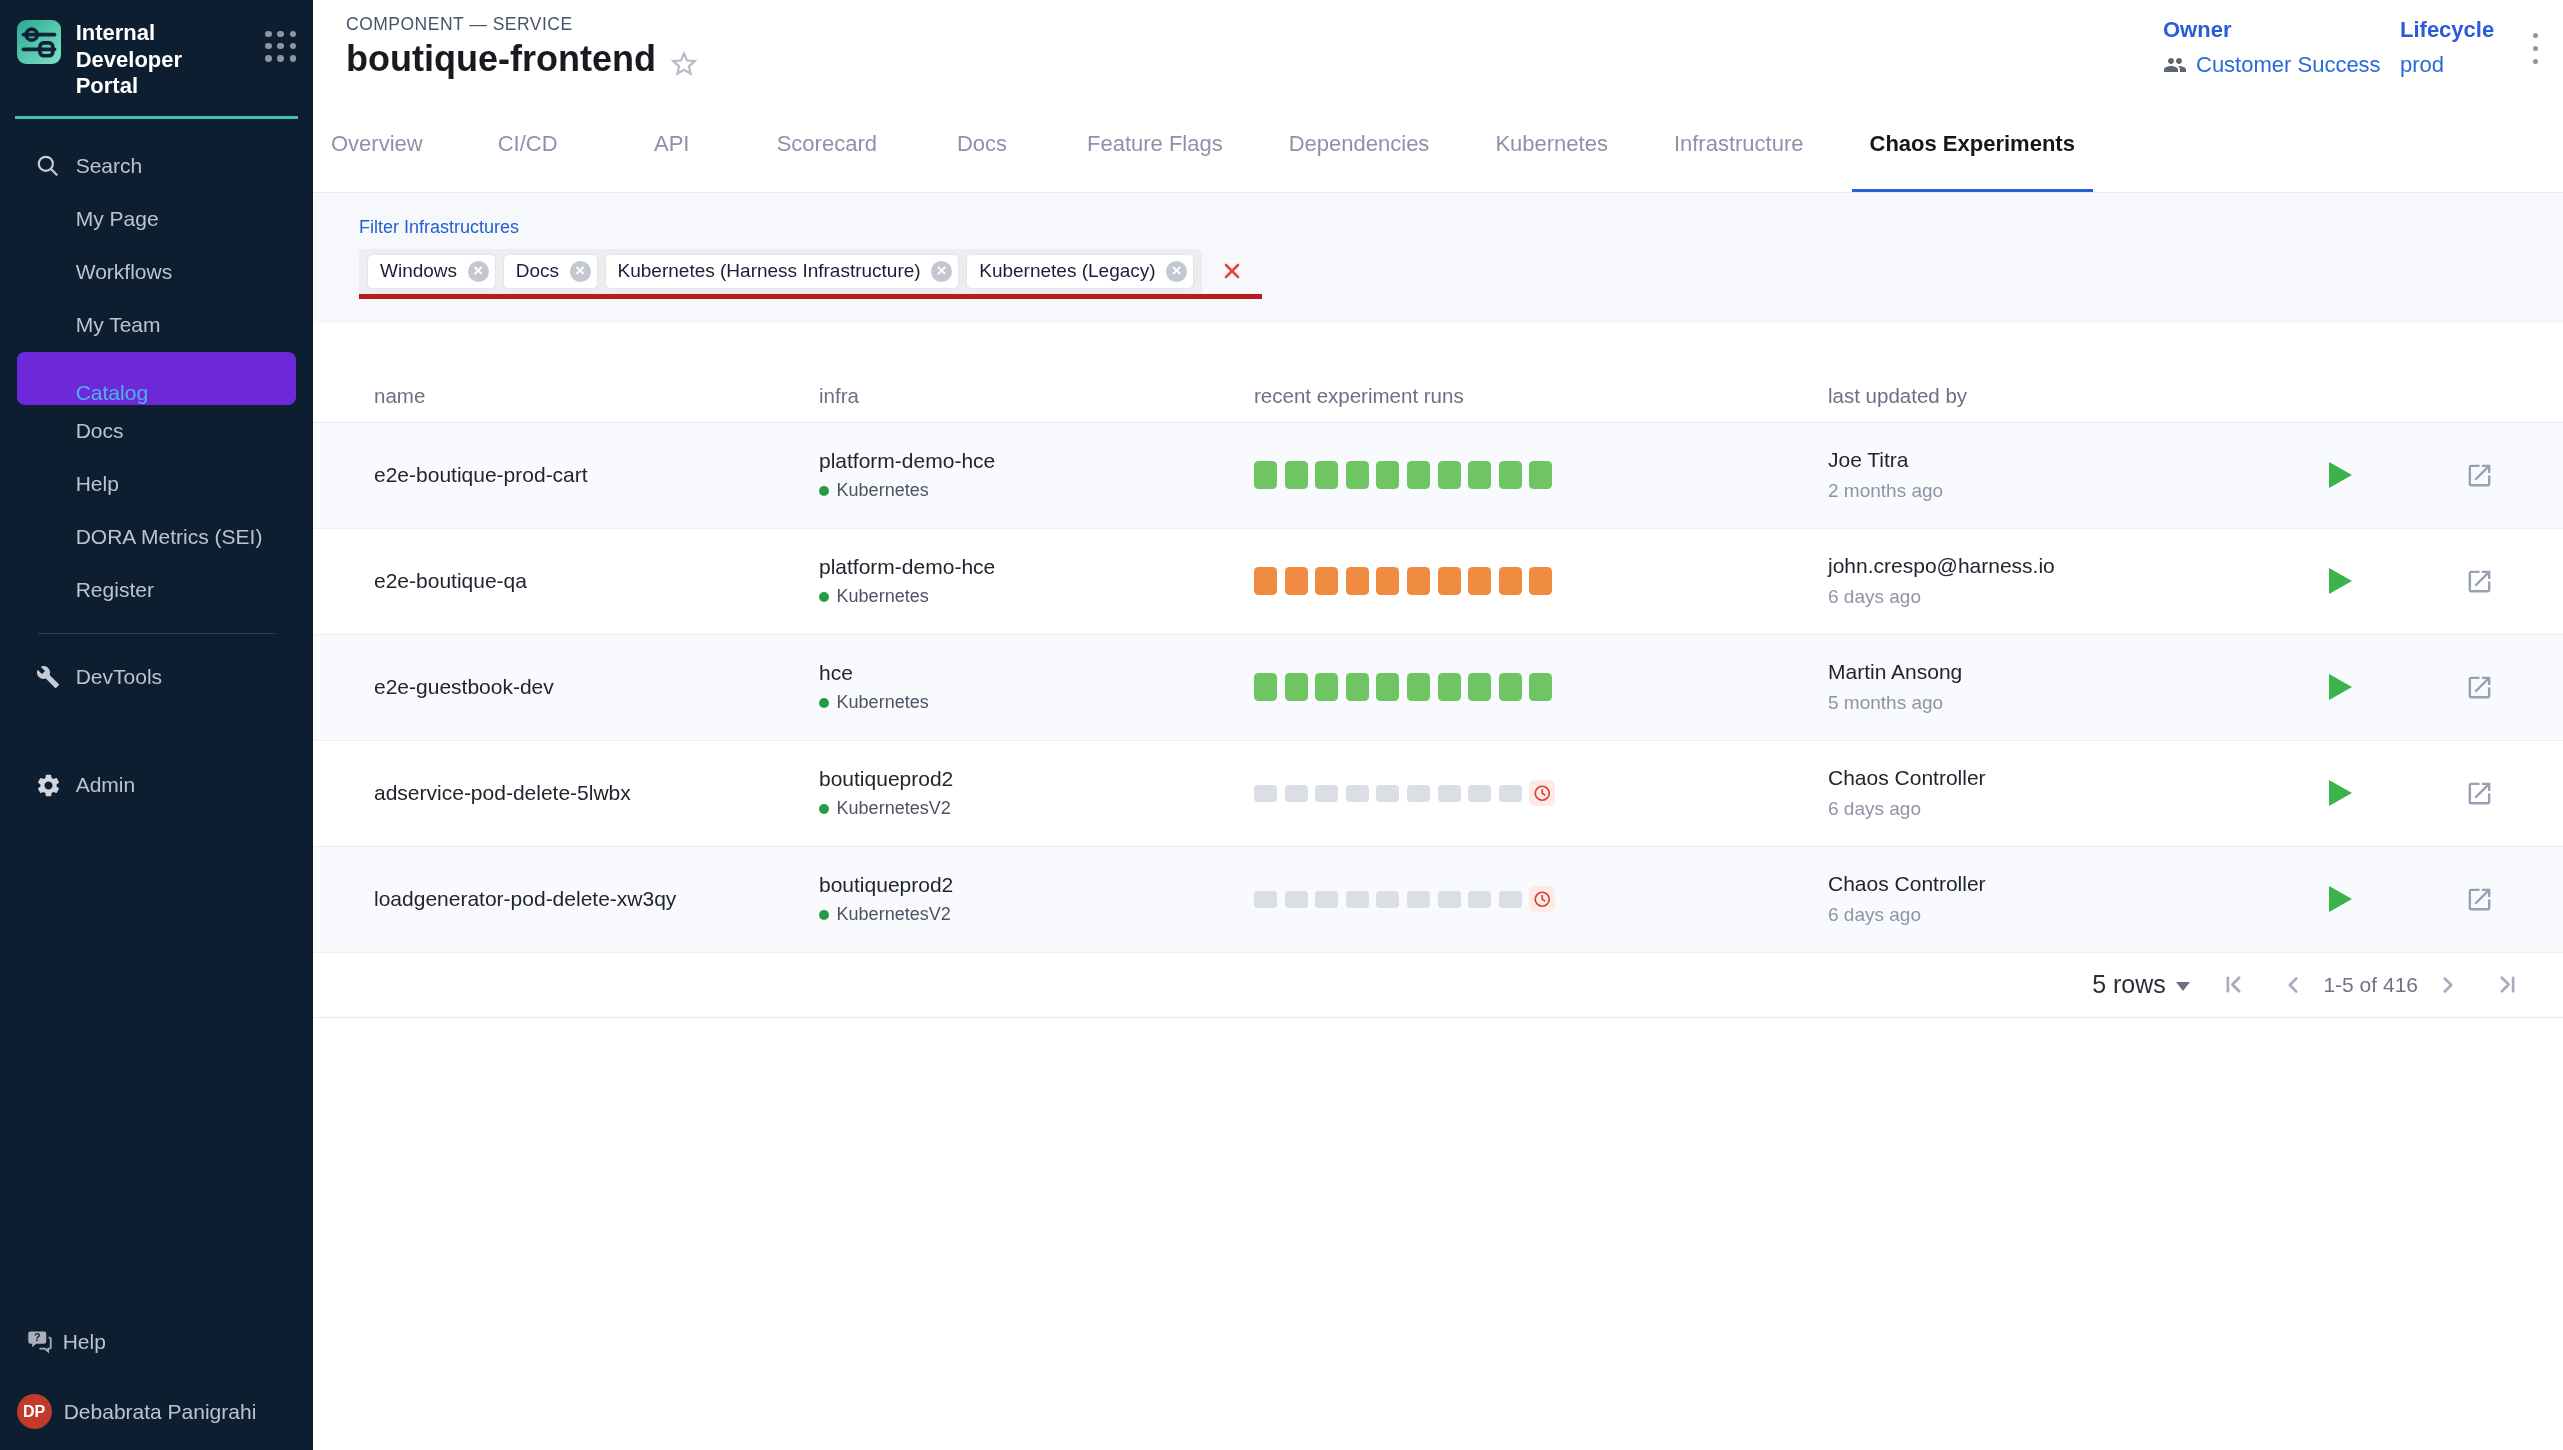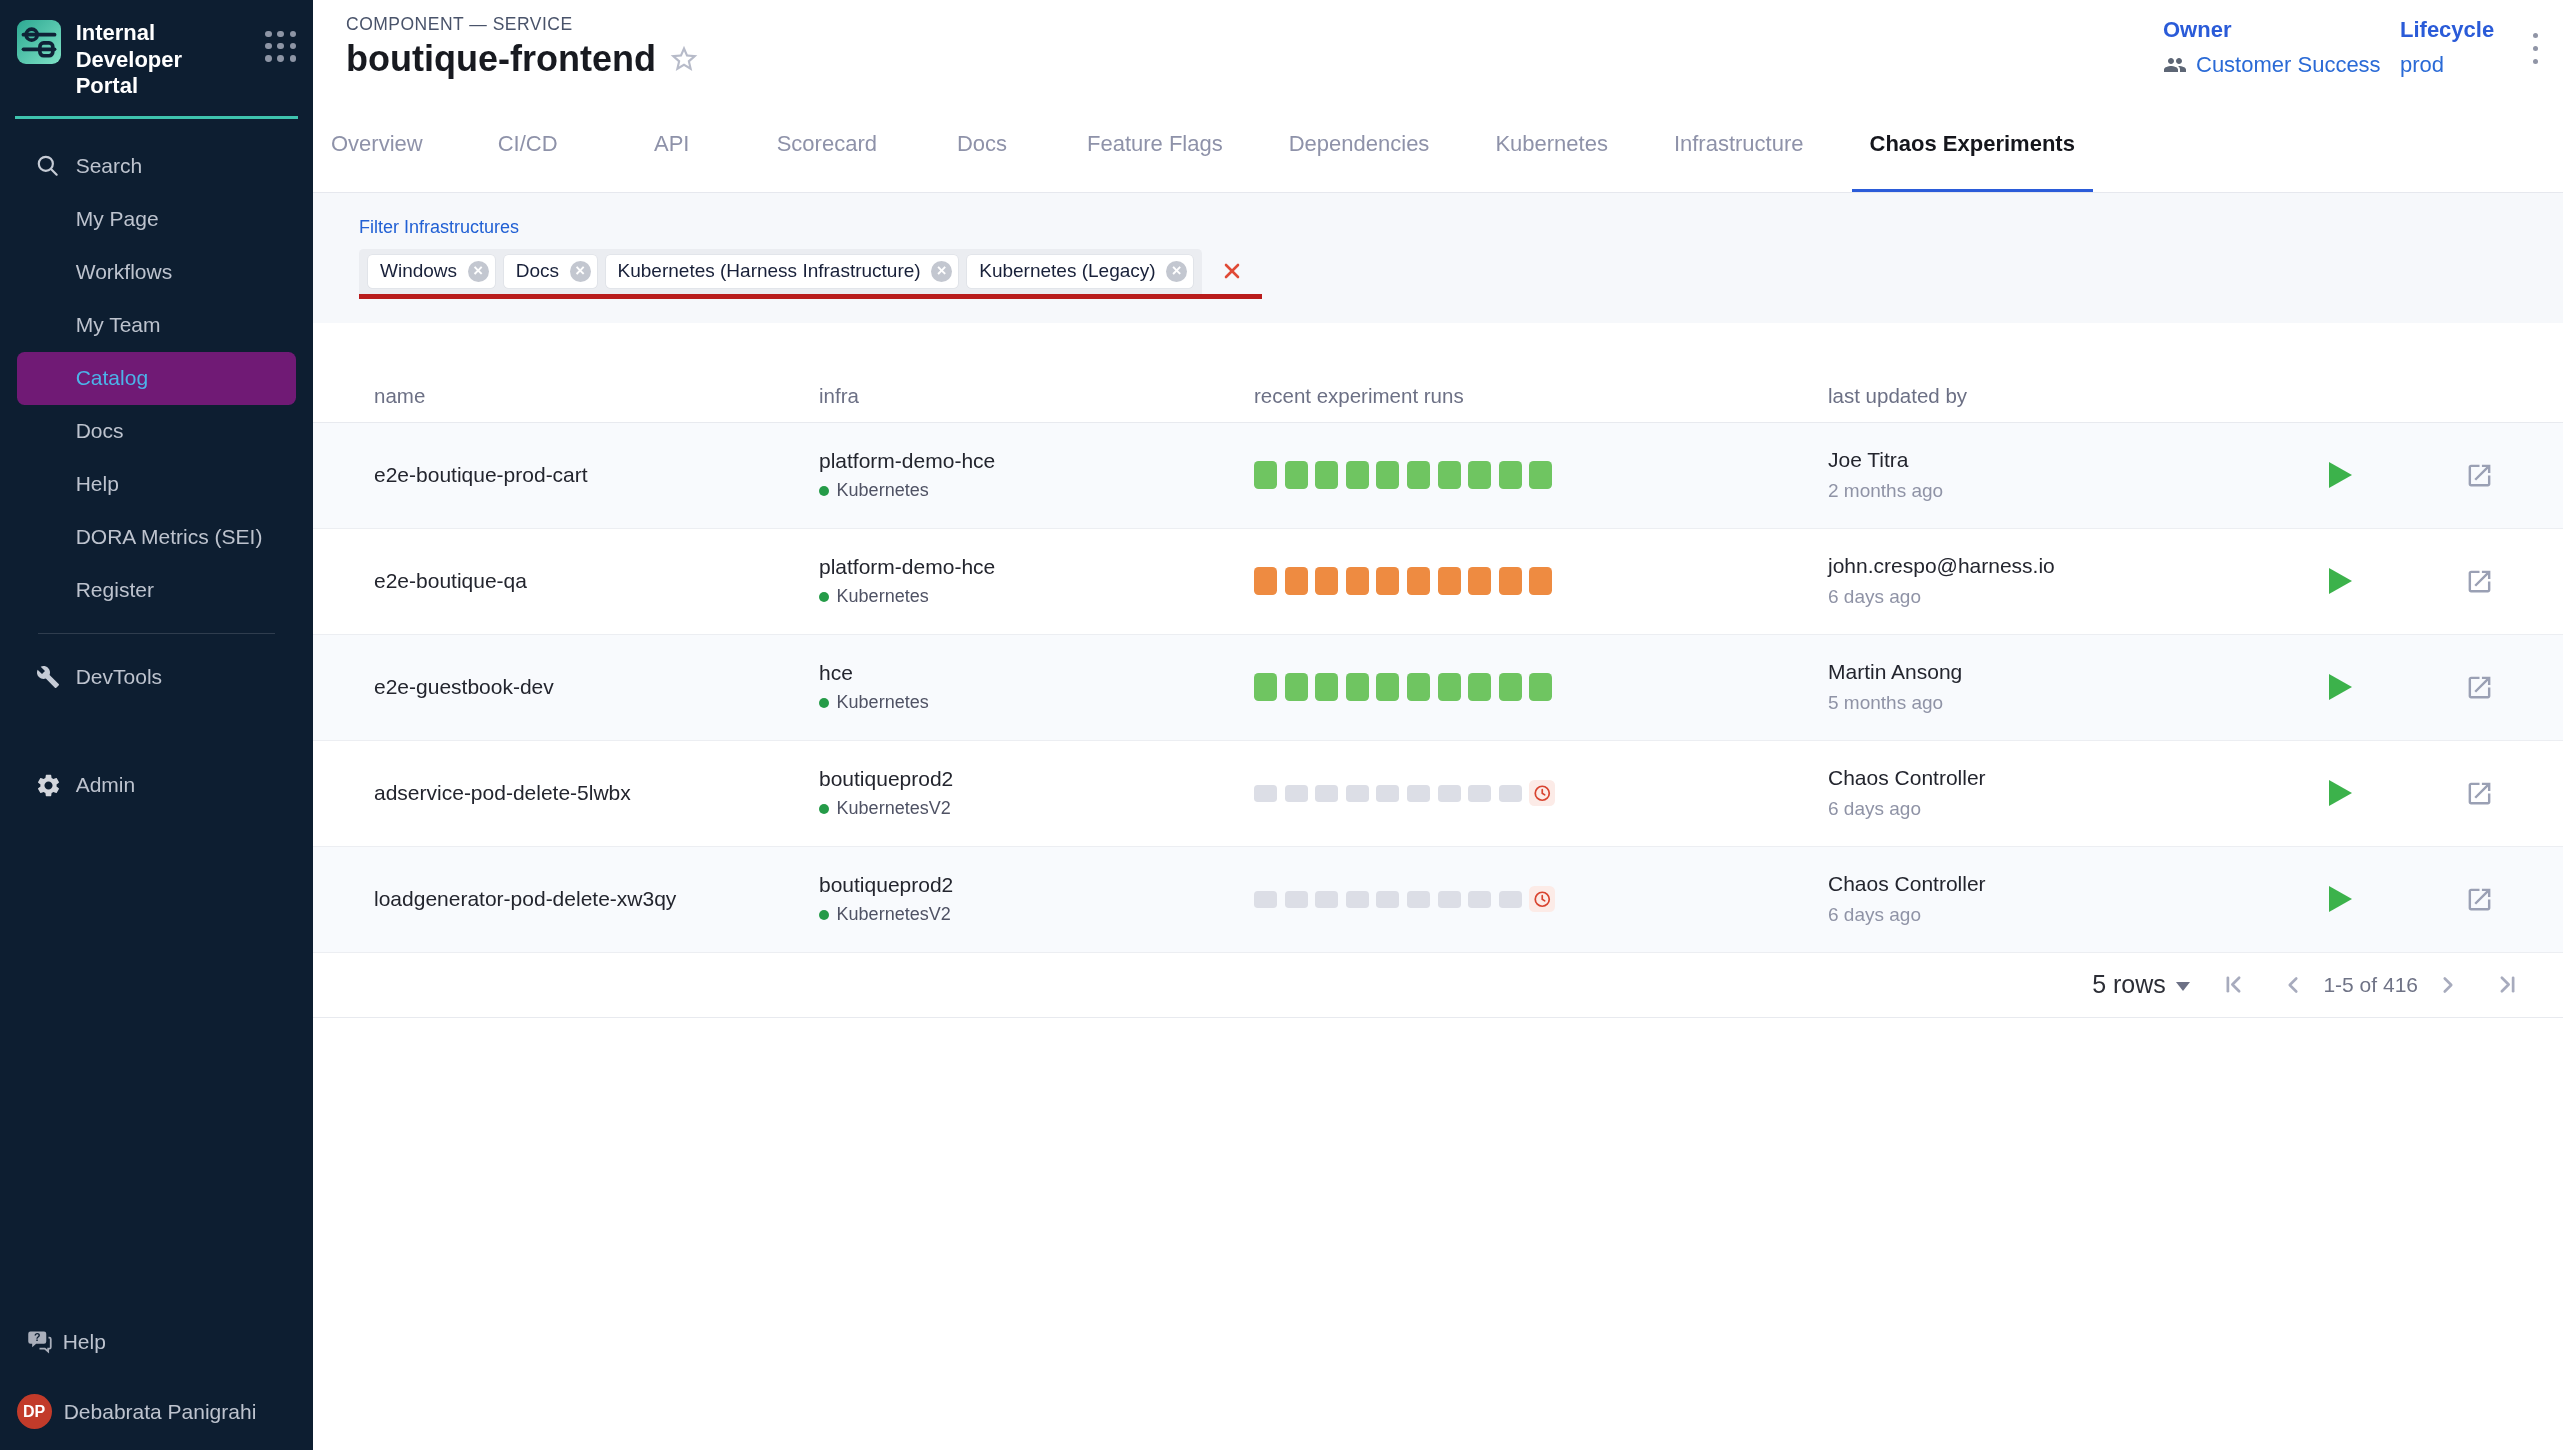--- a/index.html
+++ b/index.html
@@ -14,36 +14,36 @@
            background:linear-gradient(135deg,#2ca892,#7fe2c6);
            display:flex;align-items:center;justify-content:center;}
   .sb-title{margin-left:15px;color:#fff;font-size:22px;font-weight:700;line-height:26.6px;width:164px;}
   .sb-grid{margin-left:auto;margin-top:10.6px;display:grid;grid-template-columns:repeat(3,6.8px);gap:5.3px;cursor:pointer;}
   .sb-grid i{width:6.8px;height:6.8px;border-radius:50%;background:#8d95a5;}
   .sb-rule{height:2.3px;background:#3ec3ae;margin:16.7px 15px 0 15px;}
   .nav{margin-top:21px;}
   .nav-item{height:53px;margin:0 16.7px;border-radius:7.6px;display:flex;align-items:center;
             color:#bdc3ce;font-size:21px;position:relative;padding-left:59px;cursor:pointer;}
   .nav-item .ni-icon{position:absolute;left:13.7px;width:36px;display:flex;justify-content:center;}
-  .nav-item.active{background:#701a75;color:#4cb3e9;}
+  .nav-item.active{background:#6d28d9;color:#4cb3e9;align-items:flex-end;}
   .nav-divider{height:0.8px;background:rgba(255,255,255,0.14);margin:16.7px 38px;}
   .nav-item.admin{margin-top:55px;}
   .sb-footer{position:absolute;left:0;right:0;bottom:12px;}
   .sb-frow{height:53px;margin:0 16.7px;display:flex;align-items:center;color:#bdc3ce;font-size:21px;cursor:pointer;}
   .sb-frow .fi{width:46px;display:flex;justify-content:center;}
   .sb-user{margin-top:16.7px;}
   .avatar{width:35px;height:35px;border-radius:50%;background:#c23b2a;color:#fff;font-size:16px;
           font-weight:700;display:flex;align-items:center;justify-content:center;}
   .sb-user .uname{margin-left:12px;}
 
   
   .main{position:absolute;left:313px;top:0;width:2250px;height:1450px;background:#fff;}
   .topbar{height:99px;position:relative;background:#fff;}
   .breadcrumb{position:absolute;left:33px;top:13.7px;font-size:17.5px;color:#49536a;letter-spacing:0.5px;}
-  .title-row{position:absolute;left:33px;top:38px;display:flex;align-items:flex-start;gap:12px;}
+  .title-row{position:absolute;left:33px;top:38px;display:flex;align-items:flex-end;gap:12px;}
   .page-title{font-size:36px;font-weight:700;color:#181a20;}
   .star-btn{cursor:pointer;display:flex;margin-top:4.6px;}
   .meta-block{position:absolute;top:16.7px;}
   .meta-owner{left:1850px;}
   .meta-lifecycle{left:2087px;}
   .meta-lbl{font-size:22px;font-weight:700;color:#2a5bd8;}
   .meta-val{margin-top:9px;display:flex;align-items:center;gap:9px;font-size:22px;color:#2a6ad6;}
   .kebab{position:absolute;left:2217px;top:30px;display:flex;flex-direction:column;gap:7.6px;
          align-items:center;cursor:pointer;padding:3px;}
   .kebab i{width:5.3px;height:5.3px;border-radius:50%;background:#9095a6;}

